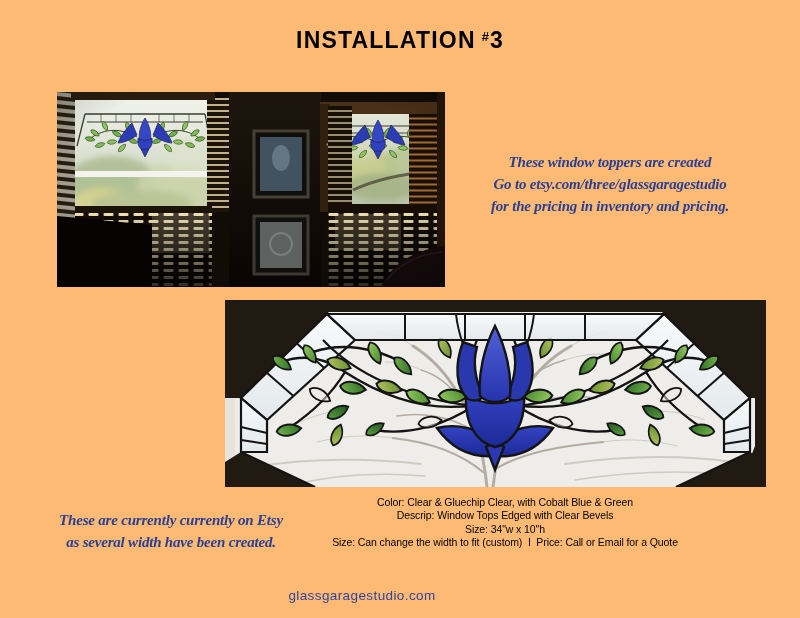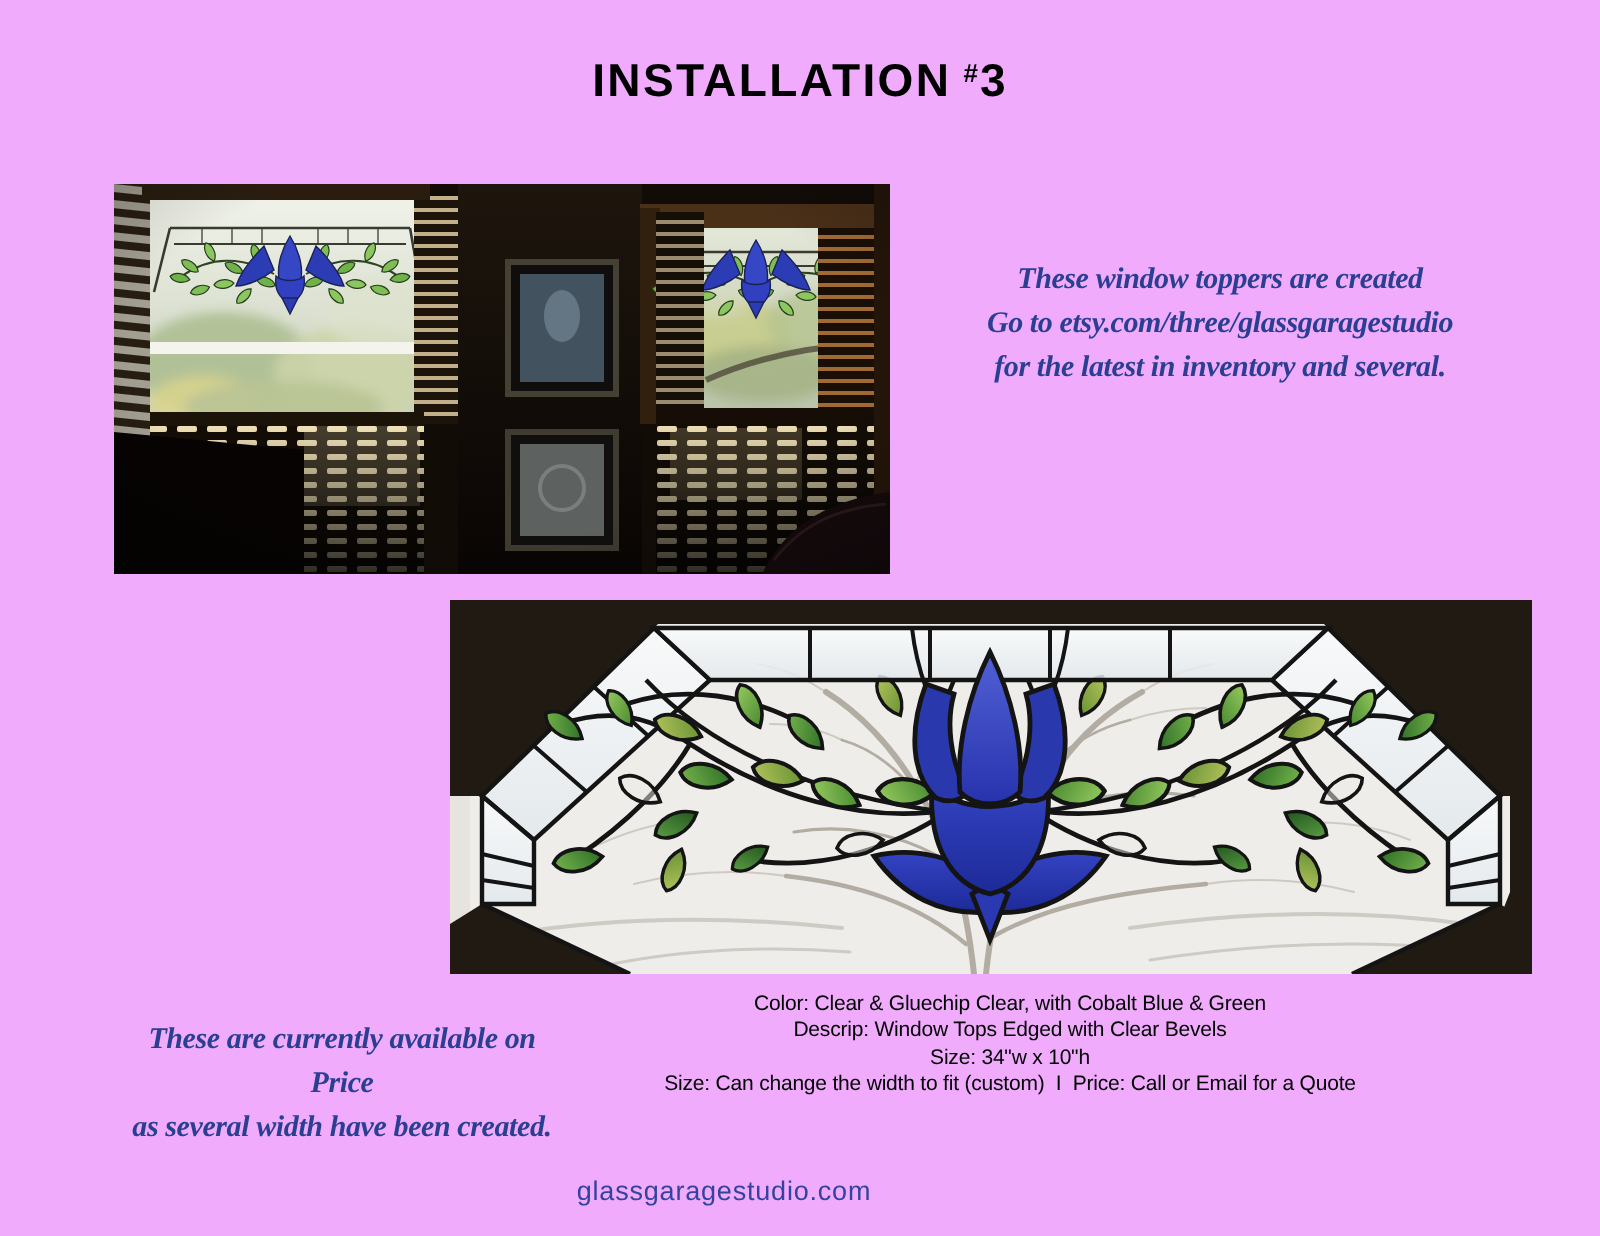--- a/index.html
+++ b/index.html
@@ -1,33 +1,33 @@
 <!DOCTYPE html>
 <html><head>
 <meta charset="utf-8">
 <style>
   html,body{margin:0;padding:0;}
   body{width:800px;height:618px;background:#ffffff;position:relative;
        font-family:"Liberation Sans",sans-serif;overflow:hidden;}
-  .page{position:absolute;inset:0;background:#f0abfc;}
+  .page{position:absolute;inset:0;background:#fdba74;}
 
   .title{position:absolute;top:27px;left:0;width:800px;margin:0;text-align:center;
          font-family:"Liberation Sans",sans-serif;font-weight:bold;font-size:23px;
          letter-spacing:1.2px;color:#000;}
   .title sup{font-size:13px;vertical-align:7px;margin-left:6px;margin-right:1px;letter-spacing:0;}
 
   .photo{position:absolute;margin:0;padding:0;}
   .photo svg{display:block;width:100%;height:100%;}
   .photo-installation{left:57px;top:92px;width:388px;height:195px;}
   .photo-closeup{left:225px;top:300px;width:541px;height:187px;}
 
   .note{position:absolute;color:#2a3f92;font-family:"Liberation Serif",serif;
         font-style:italic;font-weight:600;font-size:15px;line-height:22px;
         text-align:center;letter-spacing:-0.2px;}
-  .note-intro{left:490px;top:129px;width:240px;}
+  .note-intro{left:490px;top:151px;width:240px;}
   .note-availability{left:58px;top:509px;width:226px;}
 
   .product-info{position:absolute;left:330px;top:496px;width:350px;text-align:center;color:#000;}
   .product-heading{font-size:12px;font-weight:bold;letter-spacing:0.2px;line-height:14px;}
   .product-line{font-size:10.5px;line-height:13.3px;letter-spacing:-0.1px;white-space:pre-wrap;}
 
   .site-footer{position:absolute;left:0;top:588px;width:724px;text-align:center;
           color:#33439e;font-size:13.5px;letter-spacing:0.4px;}
 </style>
 </head>
@@ -176,21 +176,21 @@
       <path d="M324,195 C336,170 358,158 388,154 L388,195 Z" fill="#140a0c"></path>
       <path d="M330,188 C344,170 362,162 386,160" stroke="#3a2228" stroke-width="1.5" fill="none" opacity="0.6"></path>
 
       <rect width="388" height="195" fill="url(#p1vig)"></rect>
     </svg>
   </figure>
 
   <div class="note note-intro">
     <div class="note-line">These window toppers are created</div>
     <div class="note-line">Go to etsy.com/three/glassgaragestudio</div>
-    <div class="note-line">for the latest in inventory and several.</div>
+    <div class="note-line">for the pricing in inventory and pricing.</div>
   </div>
 
   <figure class="photo photo-closeup">
     <svg viewBox="0 0 541 187" xmlns="http://www.w3.org/2000/svg" xmlns:xlink="http://www.w3.org/1999/xlink">
       <defs>
         <linearGradient id="lgA" x1="0" y1="0" x2="0.3" y2="1">
           <stop offset="0" stop-color="#9ccf63"></stop>
             <stop offset="1" stop-color="#4f8f34"></stop>
         </linearGradient>
         <linearGradient id="lgB" x1="0" y1="0" x2="0.3" y2="1">
@@ -305,21 +305,21 @@
         <path d="M261,147 L270,170 L279,147 L270,141 Z" fill="#2a38b2"></path>
         <path d="M241,92 C239,122 250,142 270,147 C290,142 301,122 299,92 C287,107 253,107 241,92 Z" fill="url(#tulipMid)"></path>
         <path d="M238,42 C229,66 231,88 243,99 C250,102 256,100 258,96 C250,79 248,61 252,47 Z" fill="#2a38ad"></path>
         <path d="M302,42 C311,66 309,88 297,99 C290,102 284,100 282,96 C290,79 292,61 288,47 Z" fill="#2a38ad"></path>
         <path d="M270,26 C259,48 253,74 255,96 C263,104 277,104 285,96 C287,74 281,48 270,26 Z" fill="url(#tulipLight)"></path>
       </g>
     </svg>
   </figure>
 
   <div class="note note-availability">
-    <div class="note-line">These are currently available on Price</div>
+    <div class="note-line">These are currently currently on Etsy</div>
     <div class="note-line">as several width have been created.</div>
   </div>
 
   <div class="product-info">
     <div class="product-line">Color: Clear &amp; Gluechip Clear, with Cobalt Blue &amp; Green</div>
     <div class="product-line">Descrip: Window Tops Edged with Clear Bevels</div>
     <div class="product-line">Size: 34"w x 10"h</div>
     <div class="product-line">Size: Can change the width to fit (custom)  I  Price: Call or Email for a Quote</div>
   </div>
 

